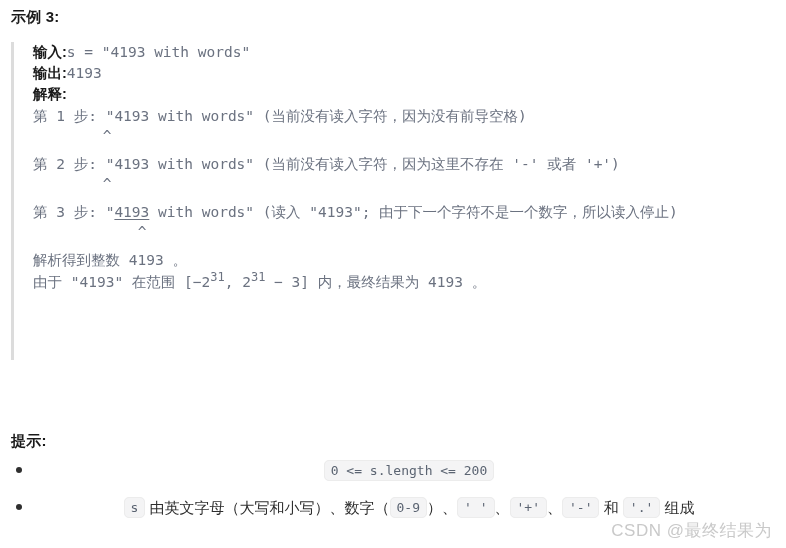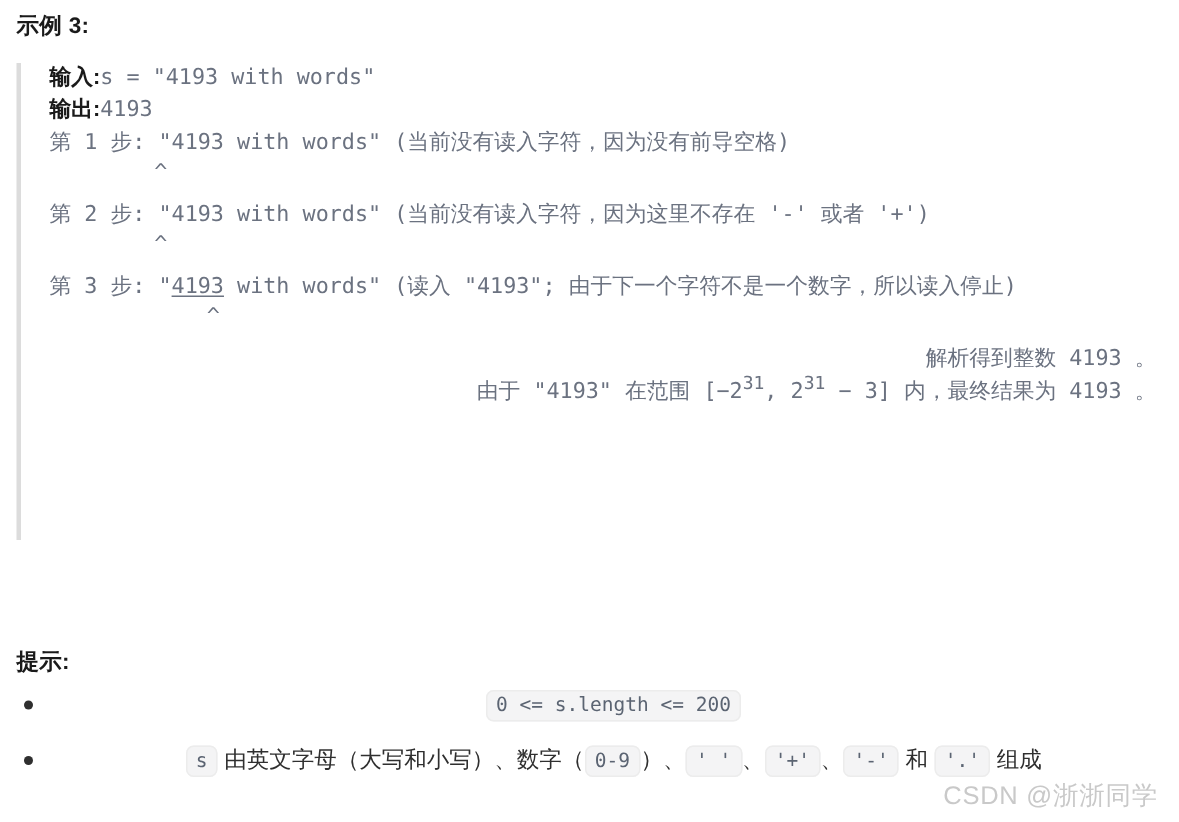--- a/index.html
+++ b/index.html
@@ -92,21 +92,20 @@
   }
 
   .gap-line { height: 8px; }
 
   .result-line {
     font-size: 14.5px;
     line-height: 22px;
     color: #6b7280;
     font-family: "DejaVu Sans Mono", "Liberation Mono", monospace;
     white-space: pre;
-    text-align: right;
   }
   sup {
     font-size: 12px;
     vertical-align: super;
     line-height: 0;
   }
 
   
   .hints-list {
     position: absolute;
@@ -169,20 +168,21 @@
 <div class="page">
 
   <div class="section-heading" id="example-heading">示例 3:</div>
 
   <div class="blockquote">
 
     <div class="kv-line"><span class="kv-label">输入:</span><span>s = "4193 with words"</span></div>
 
     <div class="kv-line"><span class="kv-label">输出:</span><span>4193</span></div>
 
+    <div class="kv-line"><span class="kv-label">解释:</span></div>
 
     <div class="step-line"><span>第 1 步: "</span><span class="underline-part"></span><span>4193 with words" (当前没有读入字符，因为没有前导空格)</span></div>
     <div class="caret-line"><span>        </span><span>^</span></div>
 
     <div class="gap-line"></div>
 
     <div class="step-line"><span>第 2 步: "</span><span class="underline-part"></span><span>4193 with words" (当前没有读入字符，因为这里不存在 '-' 或者 '+')</span></div>
     <div class="caret-line"><span>        </span><span>^</span></div>
 
     <div class="gap-line"></div>
@@ -207,15 +207,15 @@
       <code class="chip">0 &lt;= s.length &lt;= 200</code>
     </li>
 
     <li class="hint-item">
       <span class="hint-bullet"></span>
       <code class="chip">s</code><span class="hint-text"> 由英文字母（大写和小写）、数字（</span><code class="chip">0-9</code><span class="hint-text">）、</span><code class="chip">' '</code><span class="hint-text">、</span><code class="chip">'+'</code><span class="hint-text">、</span><code class="chip">'-'</code><span class="hint-text"> 和 </span><code class="chip">'.'</code><span class="hint-text"> 组成</span>
     </li>
 
   </ul>
 
-  <div id="watermark">CSDN @浙浙同学</div>
+  <div id="watermark">CSDN @最终结果为</div>
 
 </div>
 
 </body></html>

